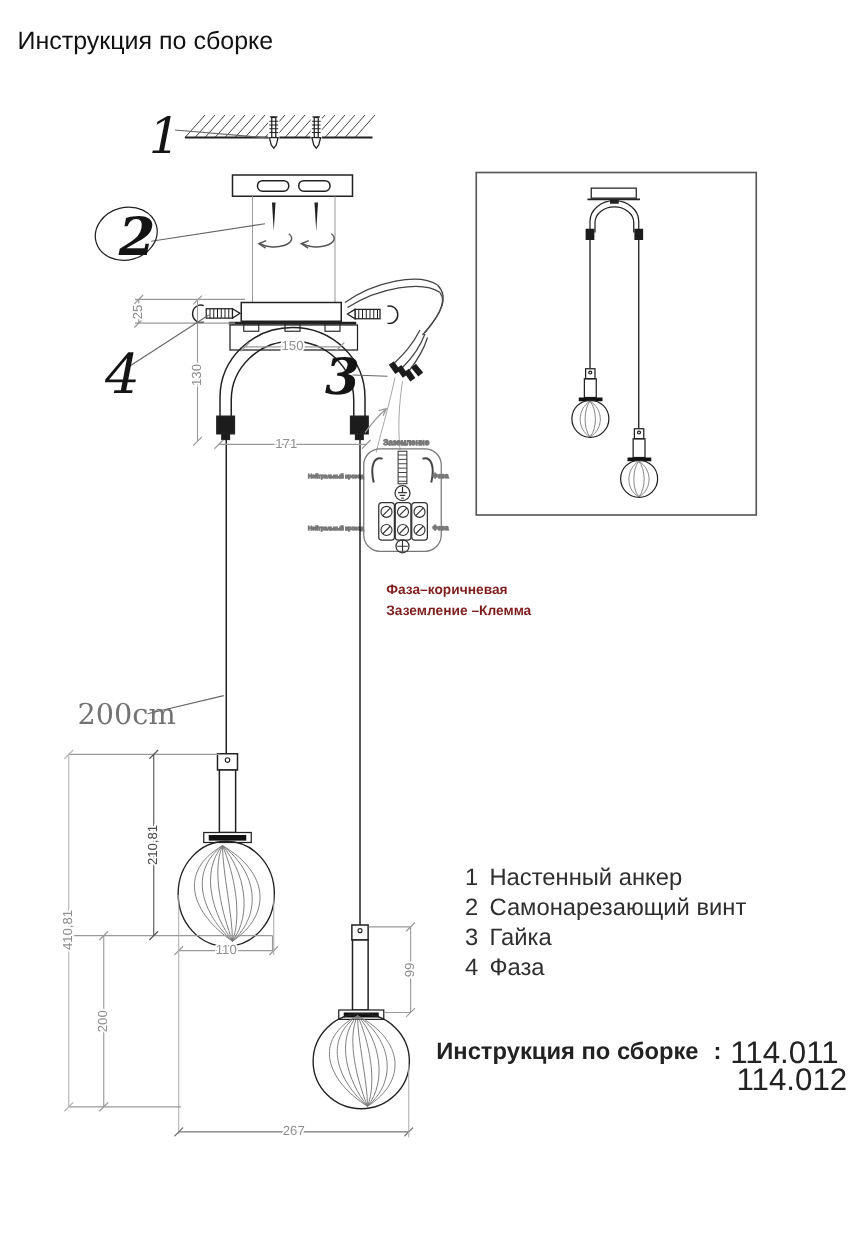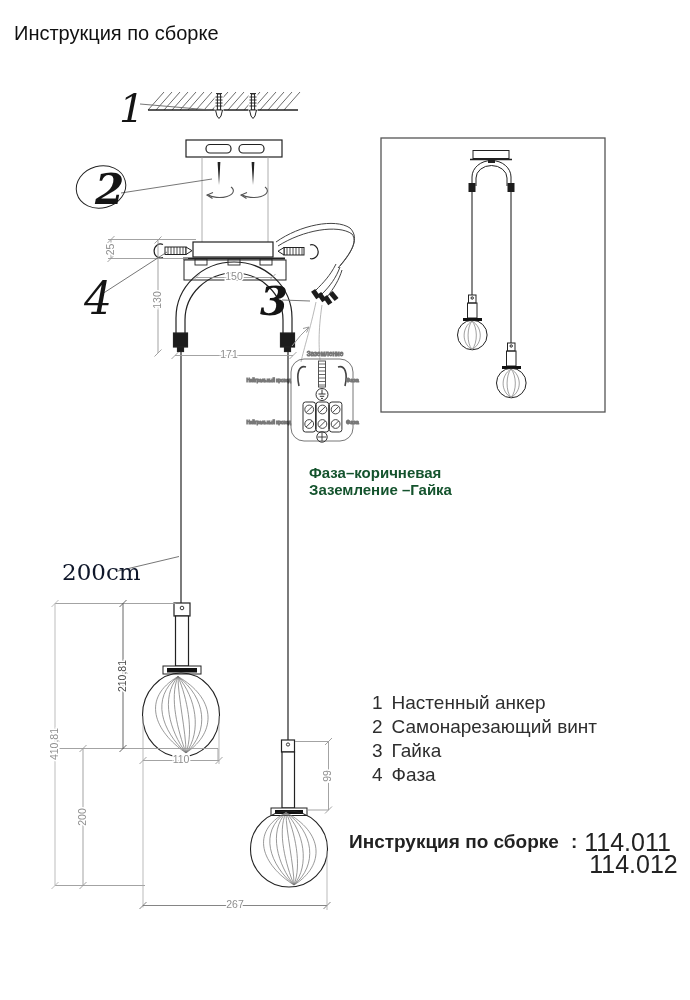--- a/index.html
+++ b/index.html
@@ -1,29 +1,29 @@
 <!DOCTYPE html>
 <html><head>
 <meta charset="utf-8">
 <style>
   html,body{margin:0;padding:0;background:#fff;}
   #page{position:relative;width:690px;height:1000px;background:#fff;overflow:hidden;
         font-family:"Liberation Sans",sans-serif;color:#1a1a1a;}
   .abs{position:absolute;}
   svg{position:absolute;left:0;top:0;}
   .title{left:14px;top:22px;font-size:20px;color:#111;}
-  .legend{left:309px;top:464px;font-size:15px;line-height:17px;font-weight:600;color:#14532d;}
+  .legend{left:309px;top:464px;font-size:11px;line-height:17px;font-weight:600;color:#7f1d1d;}
   .parts{left:372px;top:691px;font-size:19px;color:#2e2e2e;}
   .part-row{display:flex;gap:9px;height:24px;line-height:24px;}
   .codes{left:349px;top:831px;display:flex;align-items:flex-start;color:#222;}
   .codes-label{font-size:19px;font-weight:600;line-height:22px;}
   .codes-colon{font-size:19px;font-weight:600;line-height:22px;margin:0 7px 0 12px;}
   .codes-nums{font-size:25px;line-height:22px;}
   .code-2{margin-left:5px;}
-  .cordlen{left:62px;top:559px;font-family:"DejaVu Serif","Liberation Serif",serif;font-size:23px;color:#0f172a;}
+  .cordlen{left:62px;top:559px;font-family:"DejaVu Serif","Liberation Serif",serif;font-size:23px;color:#737373;}
   .footer{left:0;top:951px;width:100%;text-align:center;font-size:20px;color:#111;}
   text{font-family:"Liberation Sans",sans-serif;}
   .dimtxt{fill:#8f8f8f;font-size:10.5px;paint-order:stroke;stroke:#ffffff;stroke-width:3px;}
   .dimdark{fill:#4a4a4a;}
   .stepnum{font-family:"DejaVu Serif","Liberation Serif",serif;font-style:italic;fill:#141414;}
   .tiny{fill:#3a3a3a;}
 </style>
 </head>
 <body>
 
@@ -240,21 +240,21 @@
     <text class="stepnum" x="84" y="314" font-size="44">4</text>
   </g>
 </svg>
 
 <div class="abs title">Инструкция по сборке</div>
 
 <div class="abs cordlen">200cm</div>
 
 <div class="abs legend">
   <div>Фаза–коричневая</div>
-  <div>Заземление –Гайка</div>
+  <div>Заземление –Клемма</div>
 </div>
 
 <div class="abs parts">
   <div class="part-row">
     <span>1</span>
     <span>Настенный анкер</span>
   </div>
   <div class="part-row">
     <span>2</span>
     <span>Самонарезающий винт</span>

